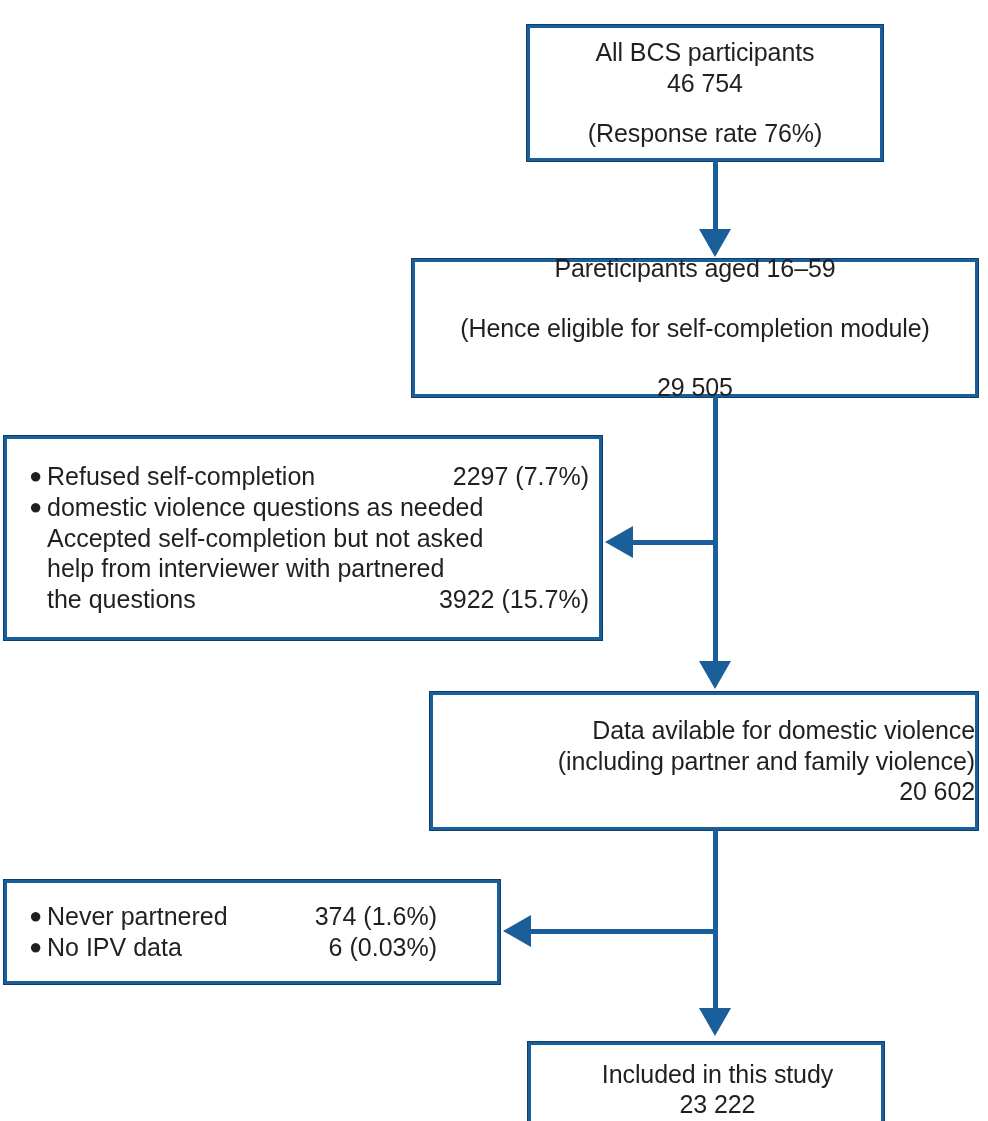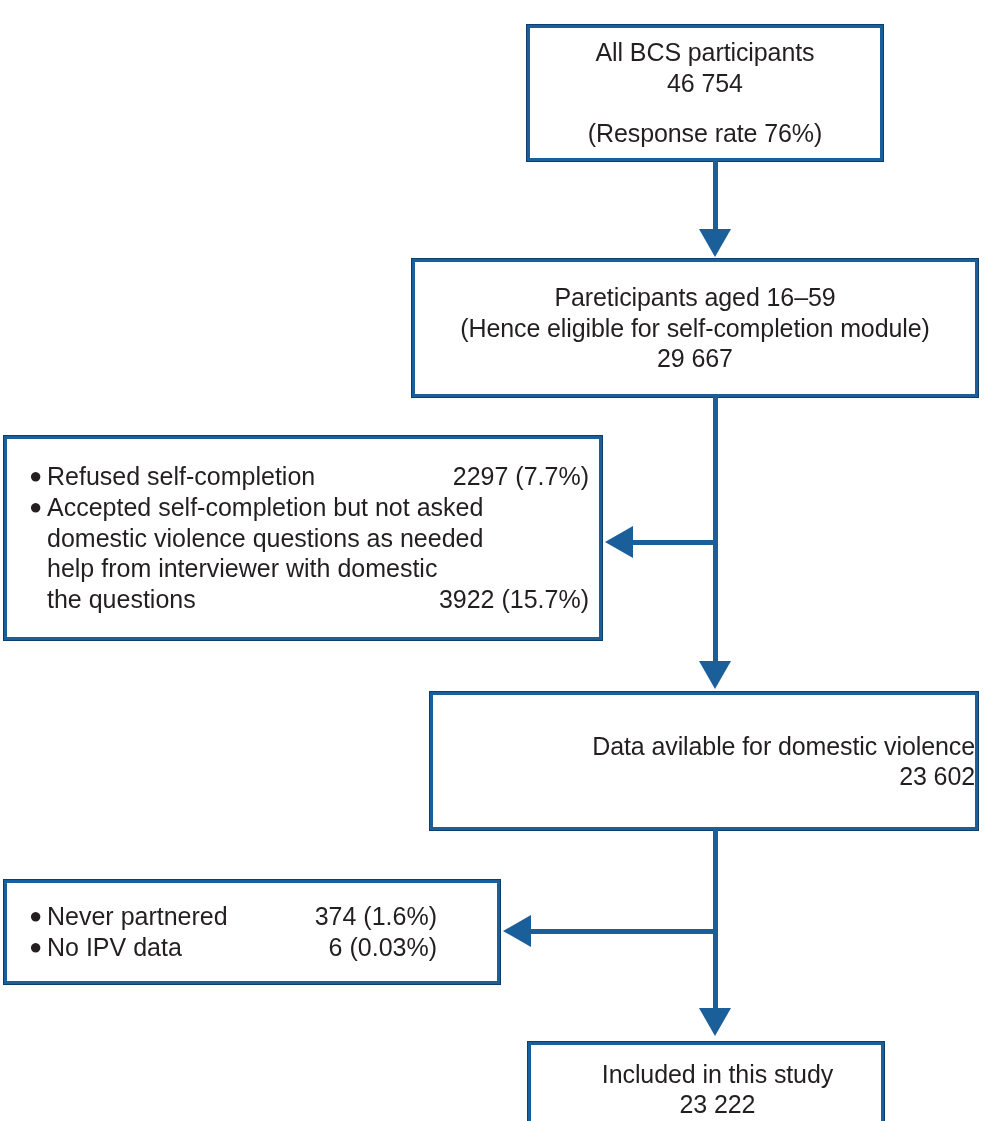--- a/index.html
+++ b/index.html
@@ -121,24 +121,24 @@
 
   <div class="node-box" style="left:527px; top:3px; width:356px; height:136px;">
     <div class="line">All BCS participants</div>
     <div class="line">46 754</div>
     <div class="line gap">(Response rate 76%)</div>
   </div>
 
   <div class="vline" style="left:713px; top:139px; height:70px;"></div>
   <div class="arrow-down" style="left:699px; top:207px;"></div>
 
-  <div class="node-box" style="left:412px; top:237px; width:566px; height:138px;">
+  <div class="node-box" style="left:412px; top:237px; width:566px; height:138px;gap:29px;">
     <div class="line">Pareticipants aged 16–59</div>
     <div class="line">(Hence eligible for self-completion module)</div>
-    <div class="line">29 667</div>
+    <div class="line">29 505</div>
   </div>
 
   <div class="vline" style="left:713px; top:375px; height:266px;"></div>
   <div class="arrow-down" style="left:699px; top:639px;"></div>
 
   <div class="hline" style="left:633px; top:518px; width:82px;"></div>
   <div class="arrow-left" style="left:605px; top:504px;"></div>
 
   <div class="excl-box excl1" style="left:4px; top:414px; width:598px; height:204px;">
     <div class="bullet-item">
@@ -147,39 +147,40 @@
         <span class="bullet-row">
           <span class="bullet-label">Refused self-completion</span>
           <span class="bullet-value">2297 (7.7%)</span>
         </span>
       </span>
     </div>
     <div class="bullet-item">
       <span class="bullet-dot">●</span>
       <span class="bullet-body">
         <span class="bullet-row">
+          <span class="bullet-label">domestic violence questions as needed</span>
+        </span>
+        <span class="bullet-row">
           <span class="bullet-label">Accepted self-completion but not asked</span>
         </span>
         <span class="bullet-row">
-          <span class="bullet-label">domestic violence questions as needed</span>
-        </span>
-        <span class="bullet-row">
-          <span class="bullet-label">help from interviewer with domestic</span>
+          <span class="bullet-label">help from interviewer with partnered</span>
         </span>
         <span class="bullet-row">
           <span class="bullet-label">the questions</span>
           <span class="bullet-value">3922 (15.7%)</span>
         </span>
       </span>
     </div>
   </div>
 
   <div class="node-box" style="left:430px; top:670px; width:548px; height:138px;align-items:flex-end;">
     <div class="line">Data avilable for domestic violence</div>
-    <div class="line">23 602</div>
+    <div class="line">(including partner and family violence)</div>
+    <div class="line">20 602</div>
   </div>
 
   <div class="vline" style="left:713px; top:808px; height:180px;"></div>
   <div class="arrow-down" style="left:699px; top:986px;"></div>
 
   <div class="hline" style="left:531px; top:907px; width:184px;"></div>
   <div class="arrow-left" style="left:503px; top:893px;"></div>
 
   <div class="excl-box excl2" style="left:4px; top:858px; width:496px; height:104px;">
     <div class="bullet-item">

